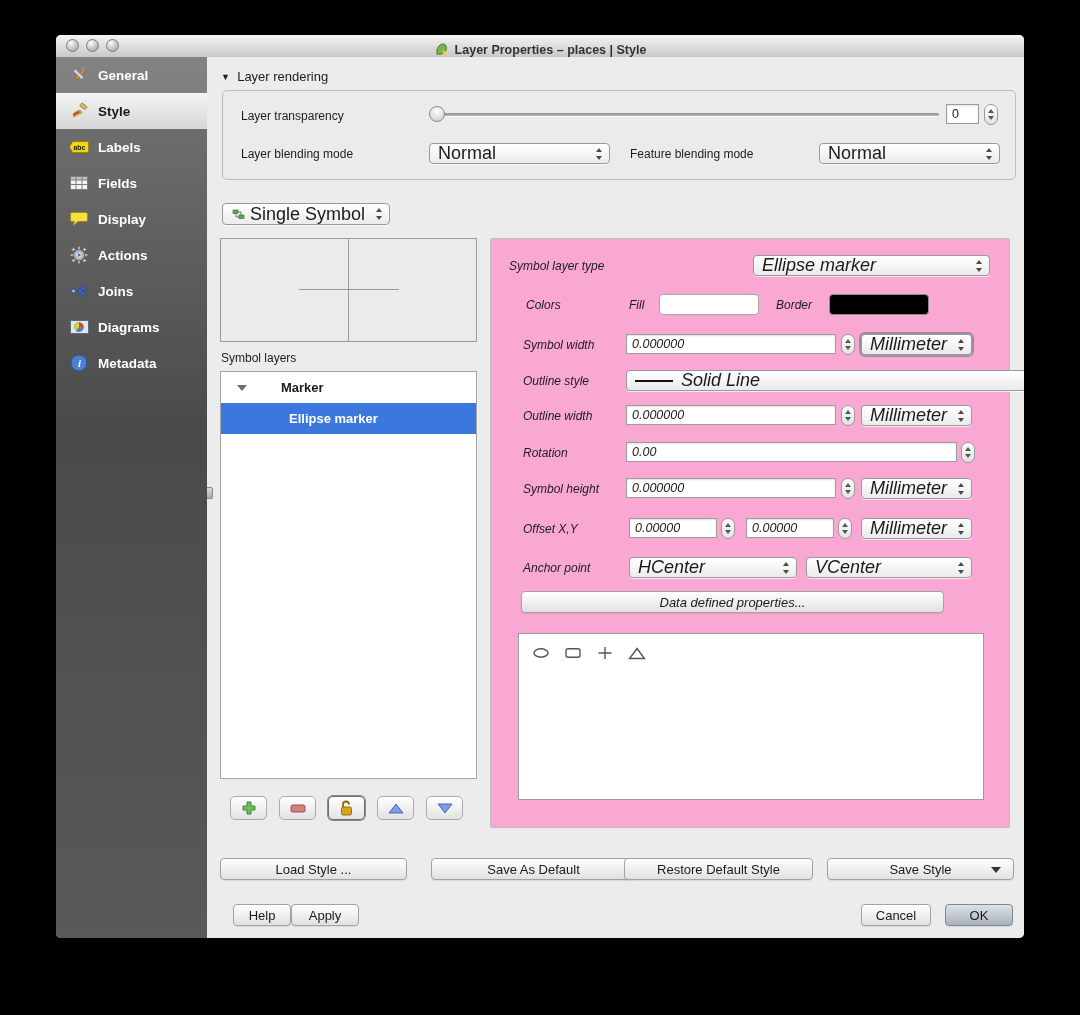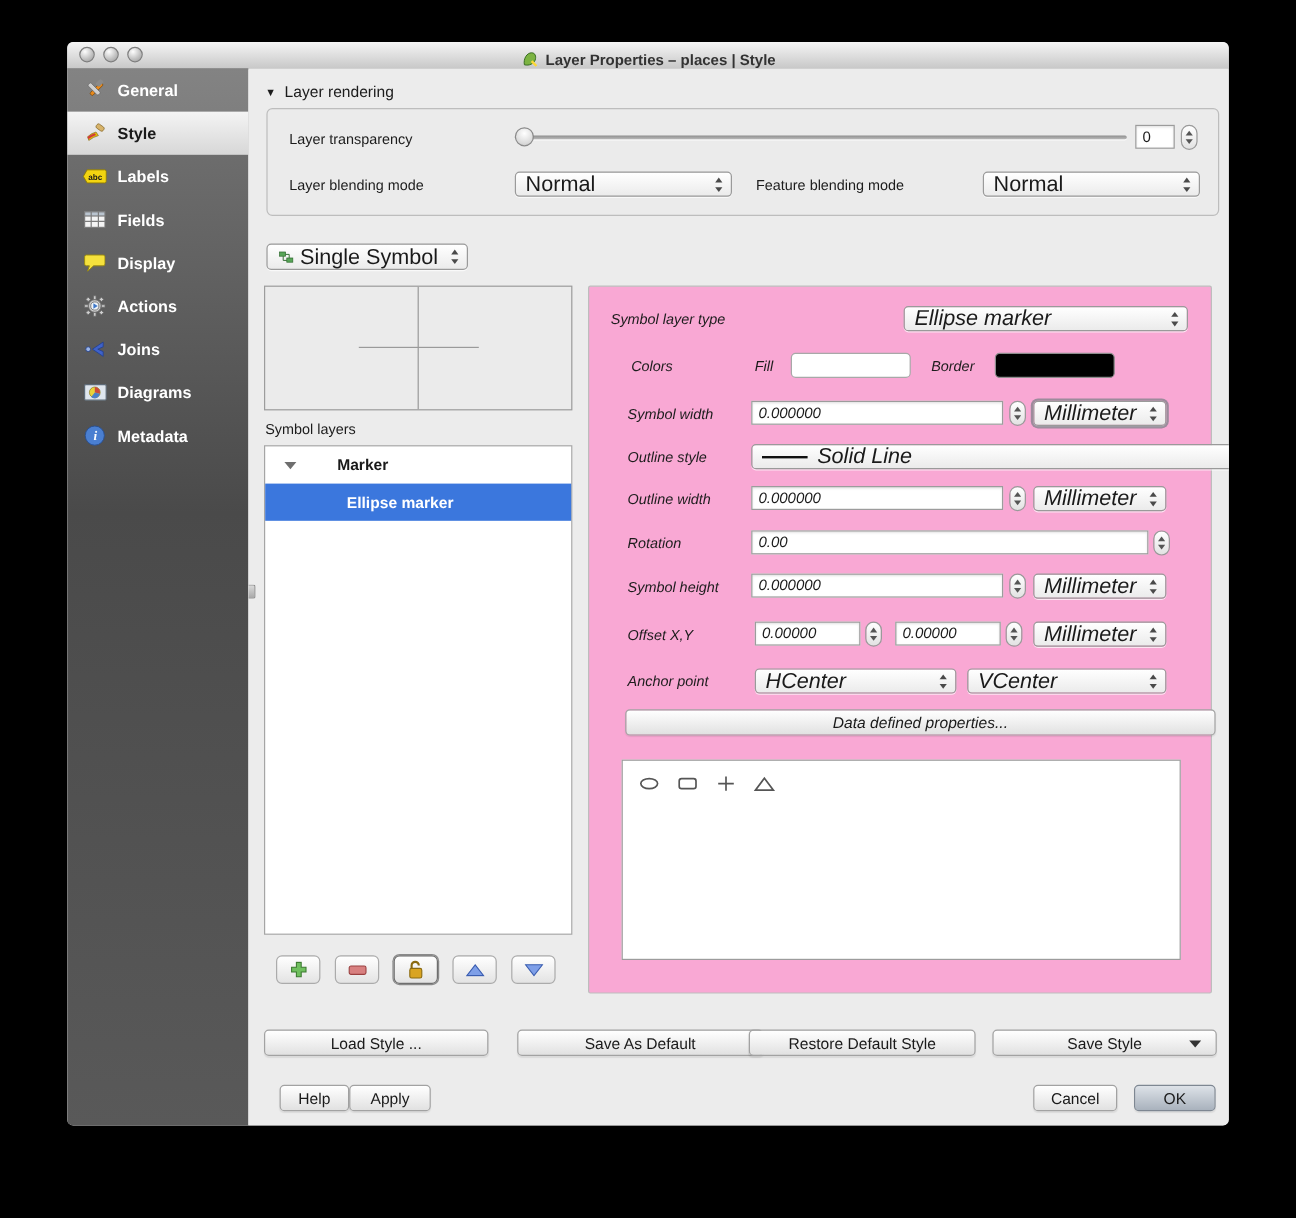--- a/index.html
+++ b/index.html
@@ -360,21 +360,21 @@
       <span class="lbl" style="left:32px;top:322px;">Anchor point</span>
       <div class="combo" style="left:138px;top:318px;width:168px;">
         <span>HCenter</span>
           <span class="arr"></span>
       </div>
       <div class="combo" style="left:315px;top:318px;width:166px;">
         <span>VCenter</span>
           <span class="arr"></span>
       </div>
 
-      <div class="pushbtn" style="left:30px;top:352px;width:492px;">Data defined properties...</div>
+      <div class="pushbtn" style="left:30px;top:352px;width:423px;">Data defined properties...</div>
 
       <div class="shapes" style="left:27px;top:394px;width:464px;height:165px;">
         <div class="row">
           <span class="sicon">
               <svg width="18" height="12" viewBox="0 0 18 12">
                 <ellipse cx="9" cy="6" rx="7" ry="4.2" fill="none" stroke="#555" stroke-width="1.4"></ellipse>
               </svg>
             </span>
           <span class="sicon">
               <svg width="18" height="12" viewBox="0 0 18 12">

